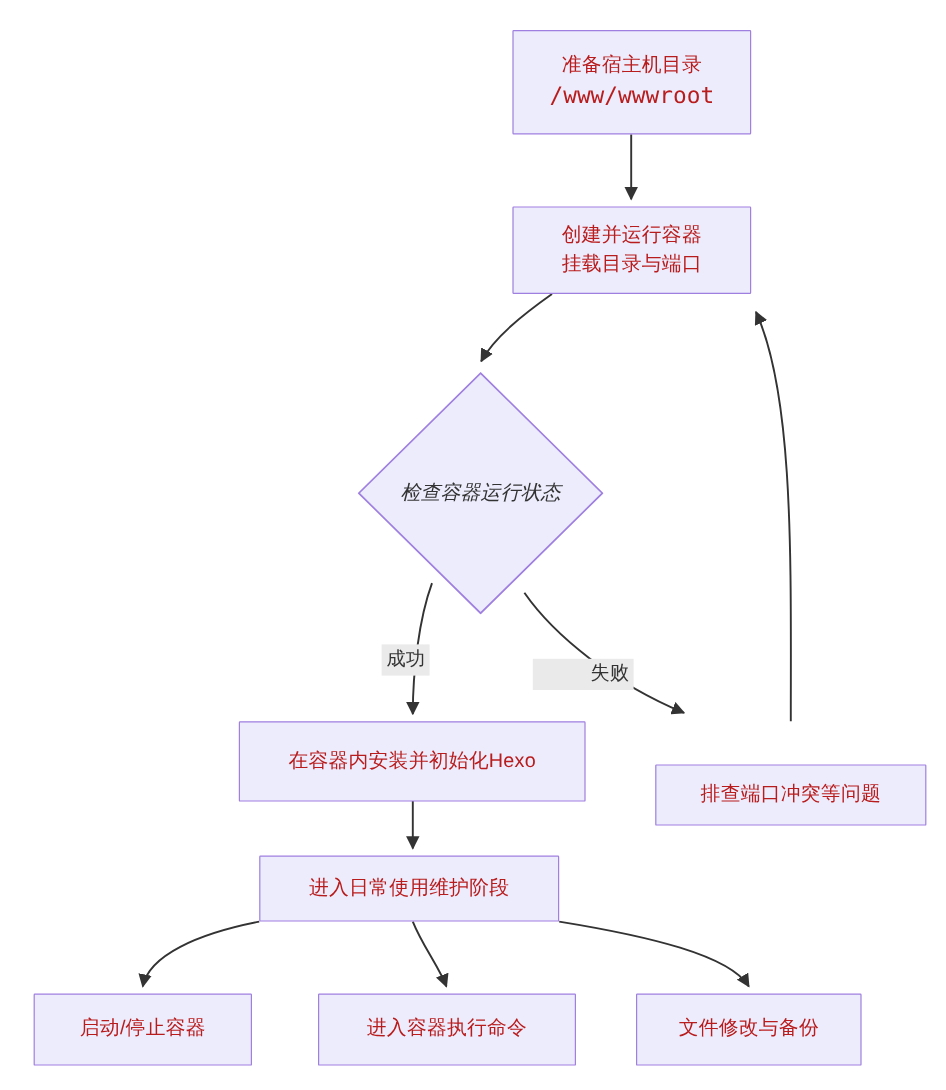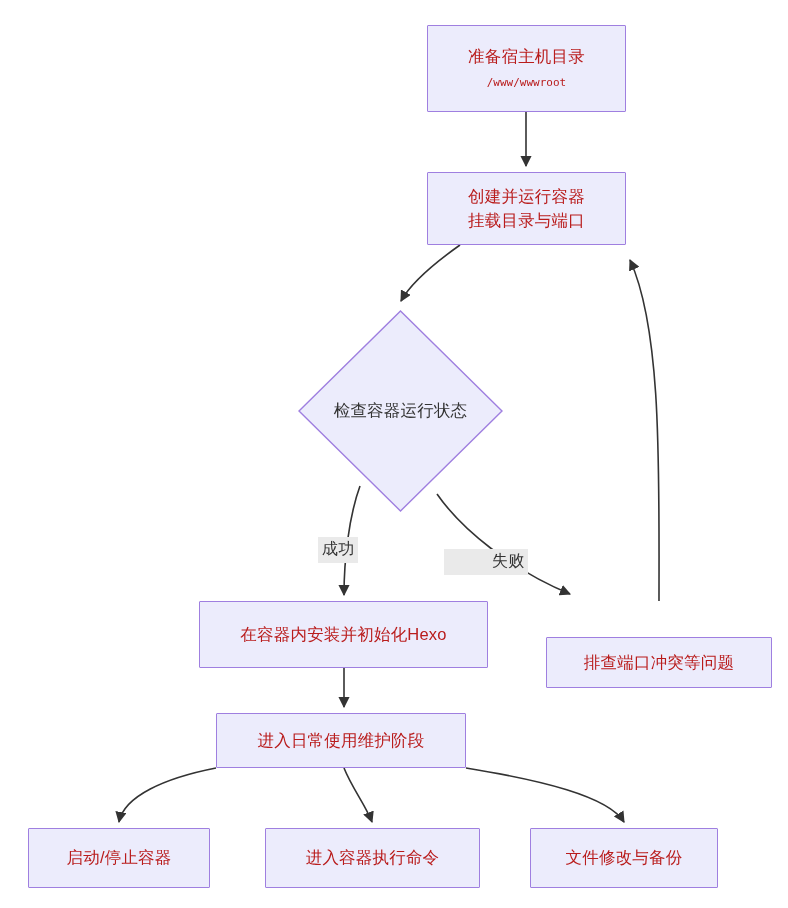--- a/index.html
+++ b/index.html
@@ -41,21 +41,21 @@
     letter-spacing: 0.2px;
     z-index: 2;
   }
   .node .label {
     display: block;
     white-space: pre-line;
     padding: 0 6px;
   }
   .node .label .mono-line {
     font-family: "DejaVu Sans Mono", "Liberation Mono", monospace;
-    font-size: 11px;
+    font-size: 19px;
     letter-spacing: 0;
   }
   
   .decision-wrap {
     position: absolute;
     z-index: 2;
   }
   .decision-shape {
     position: absolute;
     left: 0;
@@ -69,20 +69,21 @@
     top: 0;
     width: 100%;
     height: 100%;
     display: flex;
     align-items: center;
     justify-content: center;
     color: #333333;
     font-size: 16.5px;
     letter-spacing: 0.2px;
     text-align: center;
+    font-style: italic;
   }
   
   .edge-label {
     position: absolute;
     background: #eaeaea;
     color: #333333;
     font-size: 16px;
     letter-spacing: 0.2px;
     padding: 2px 4px 3px 4px;
     white-space: nowrap;

